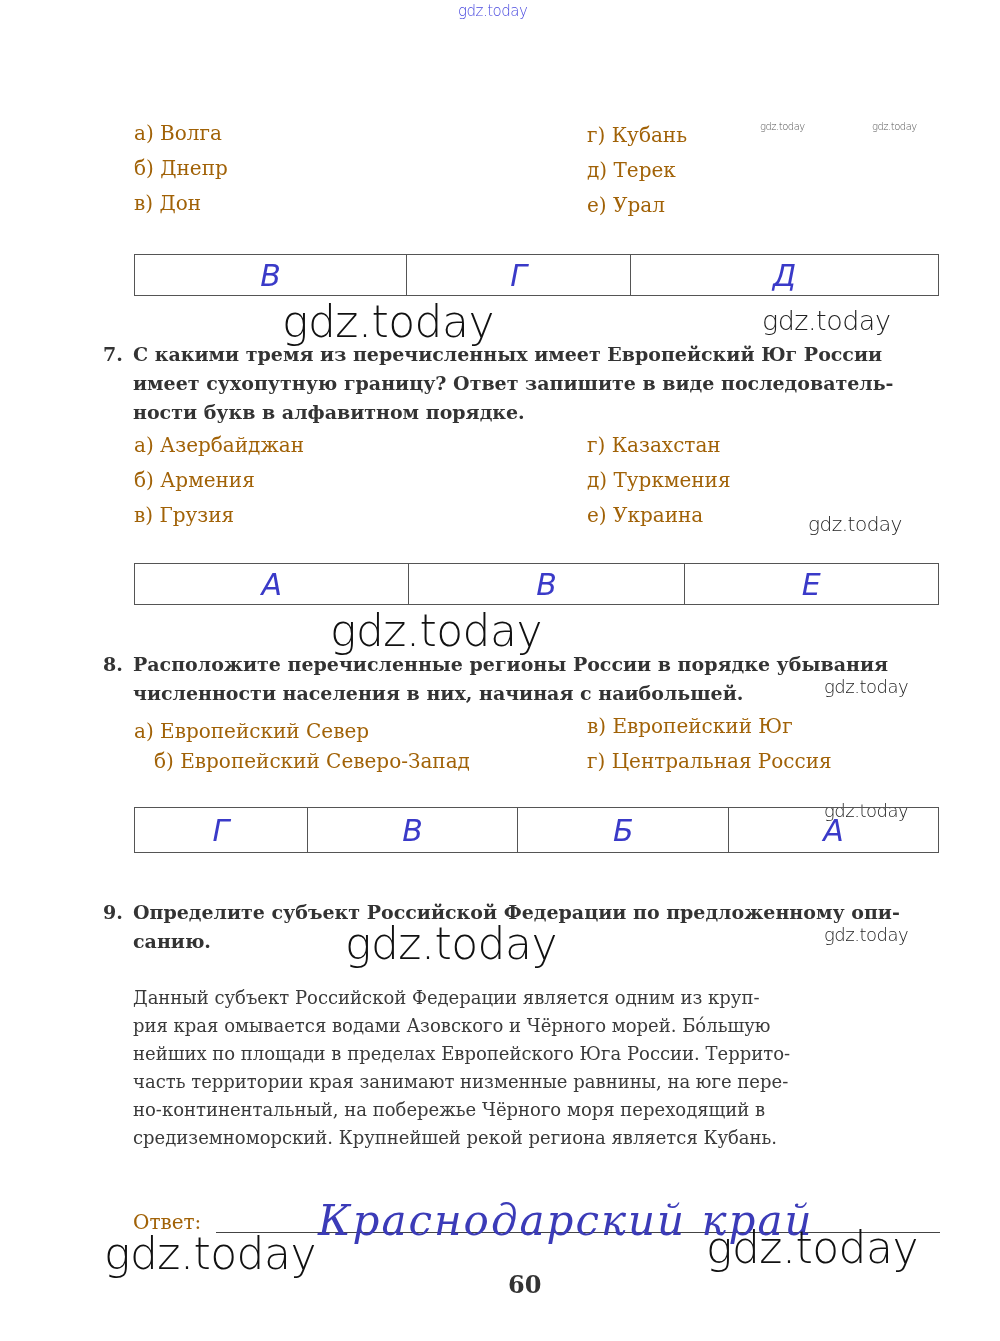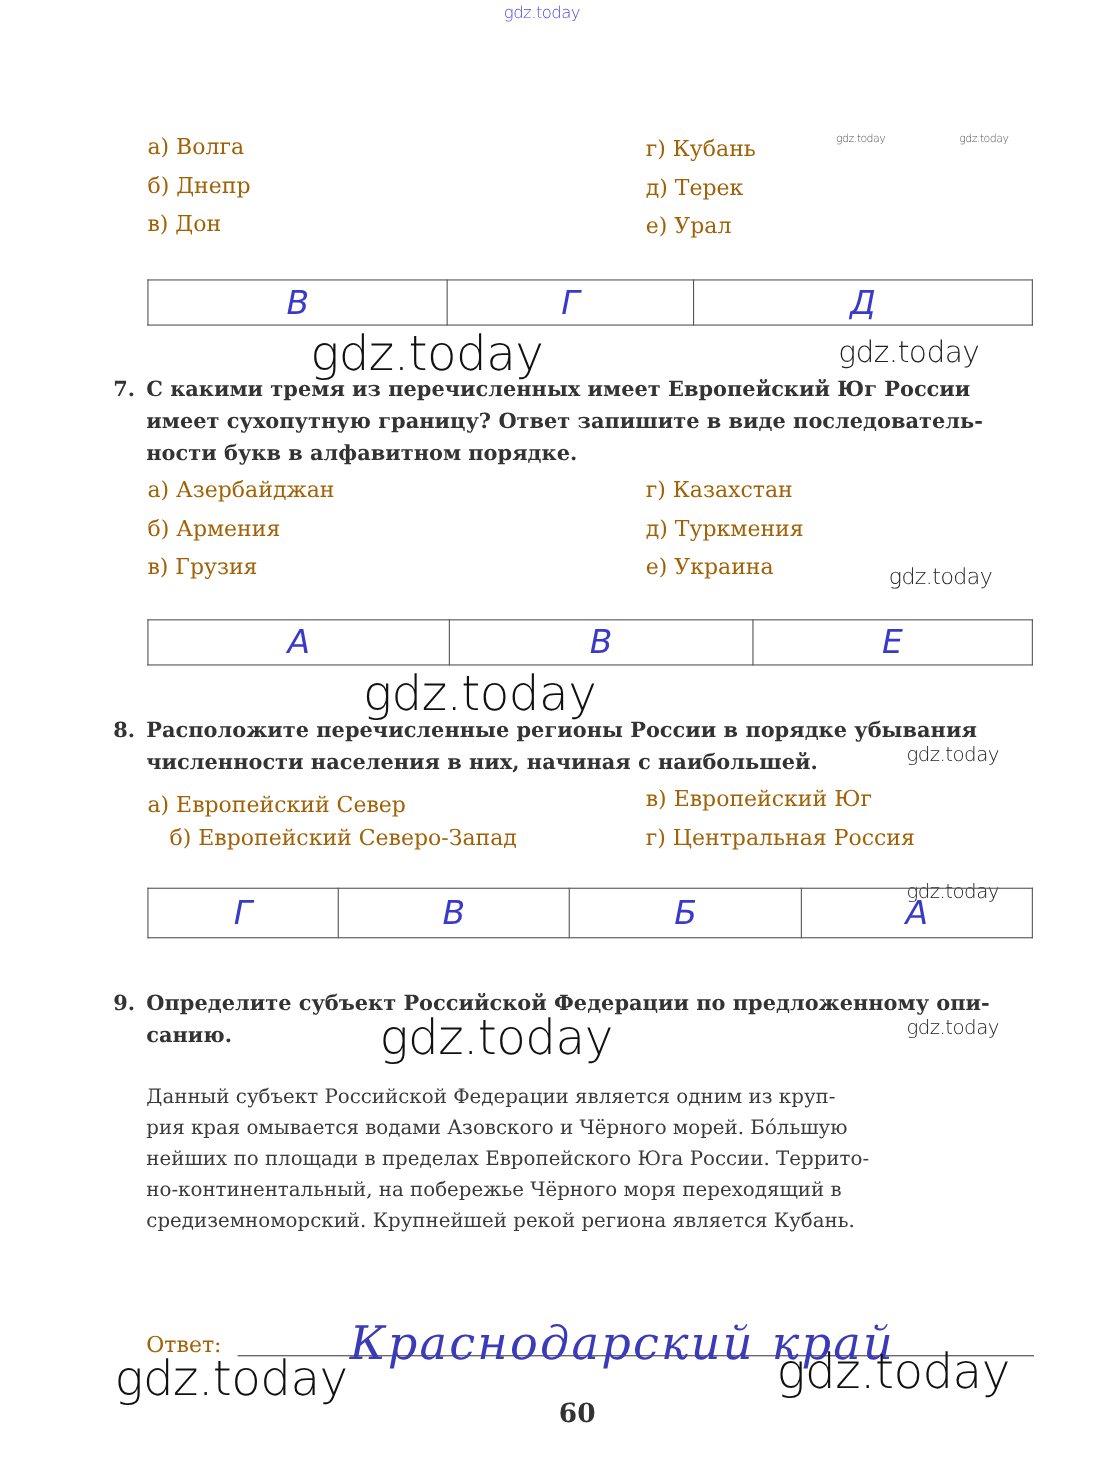--- a/index.html
+++ b/index.html
@@ -107,20 +107,21 @@
 
 <div class="q" style="top:898px;">
   <span class="first"><span class="num">9.</span><span>Определите субъект Российской Федерации по предложенному опи-</span></span>
   <span class="indent">санию.</span>
 </div>
 
 <div class="para" style="top:984px;">
   <div>Данный субъект Российской Федерации является одним из круп-</div>
   <div>рия края омывается водами Азовского и Чёрного морей. Бóльшую</div>
   <div>нейших по площади в пределах Европейского Юга России. Террито-</div>
+  <div>часть территории края занимают низменные равнины, на юге пере-</div>
   <div>но-континентальный, на побережье Чёрного моря переходящий в</div>
   <div>средиземноморский. Крупнейшей рекой региона является Кубань.</div>
 </div>
 
 <div class="opt" style="left:133px; top:1210px;">Ответ:</div>
 <div class="answer-line"></div>
 <div class="handwritten">Краснодарский край</div>
 
 <div class="wm wm-lg" style="left:104px; top:1228px;">gdz.today</div>
 <div class="wm wm-lg" style="left:706px; top:1222px;">gdz.today</div>

